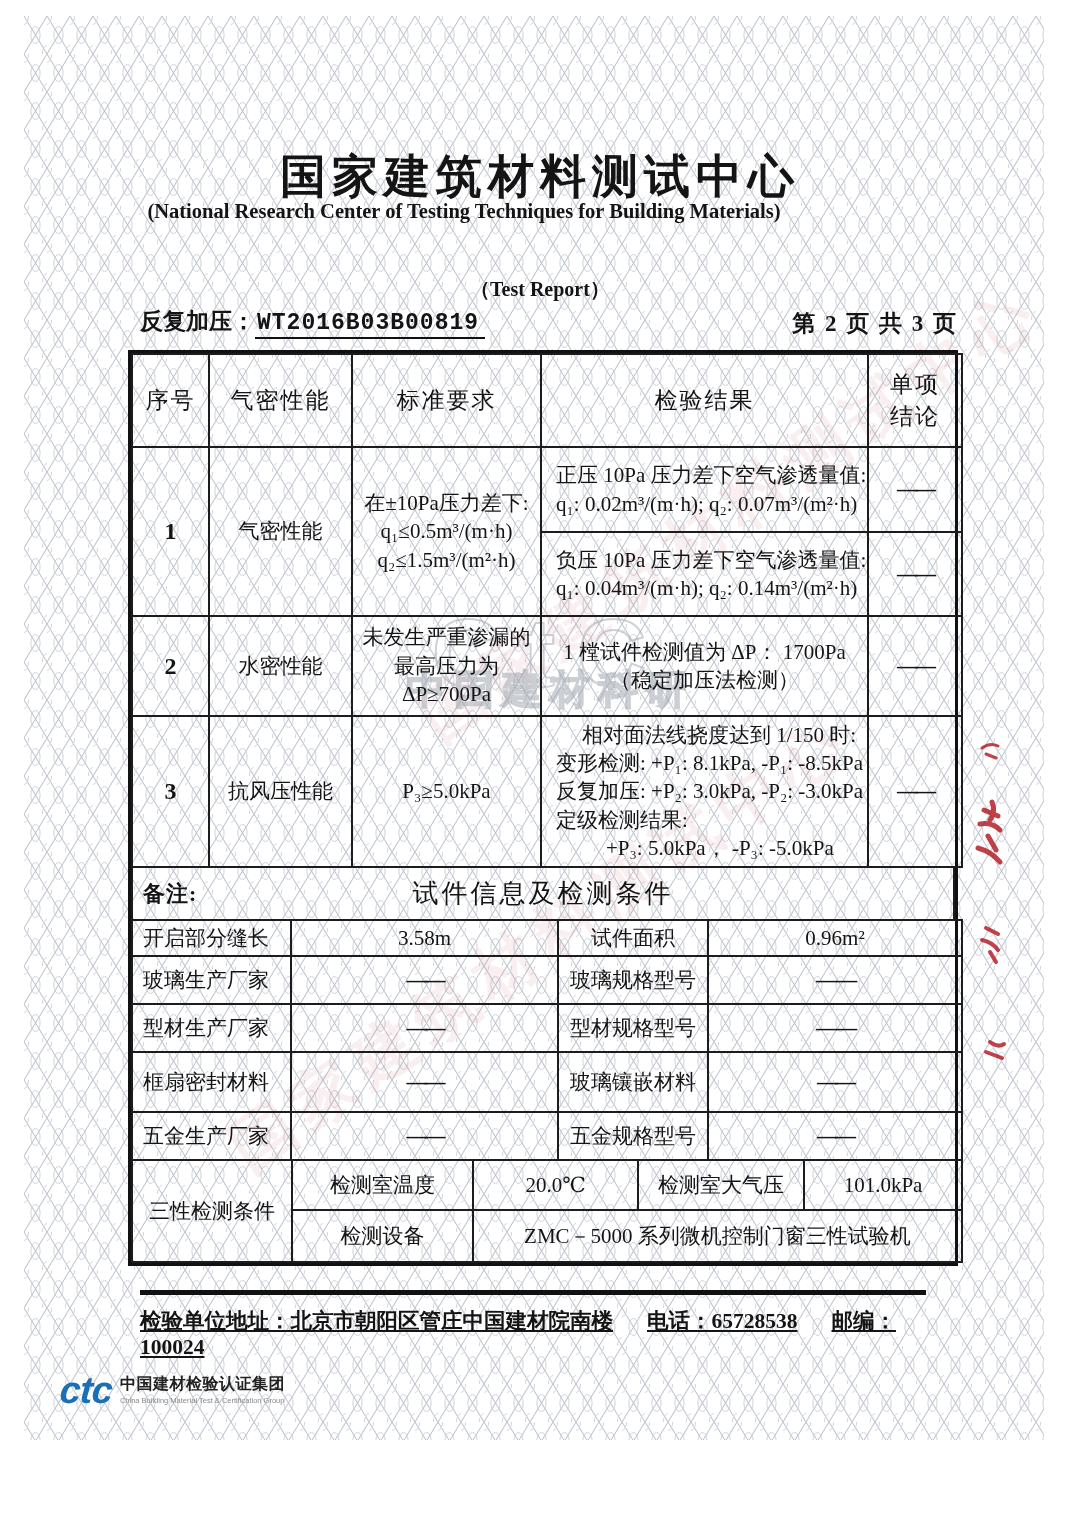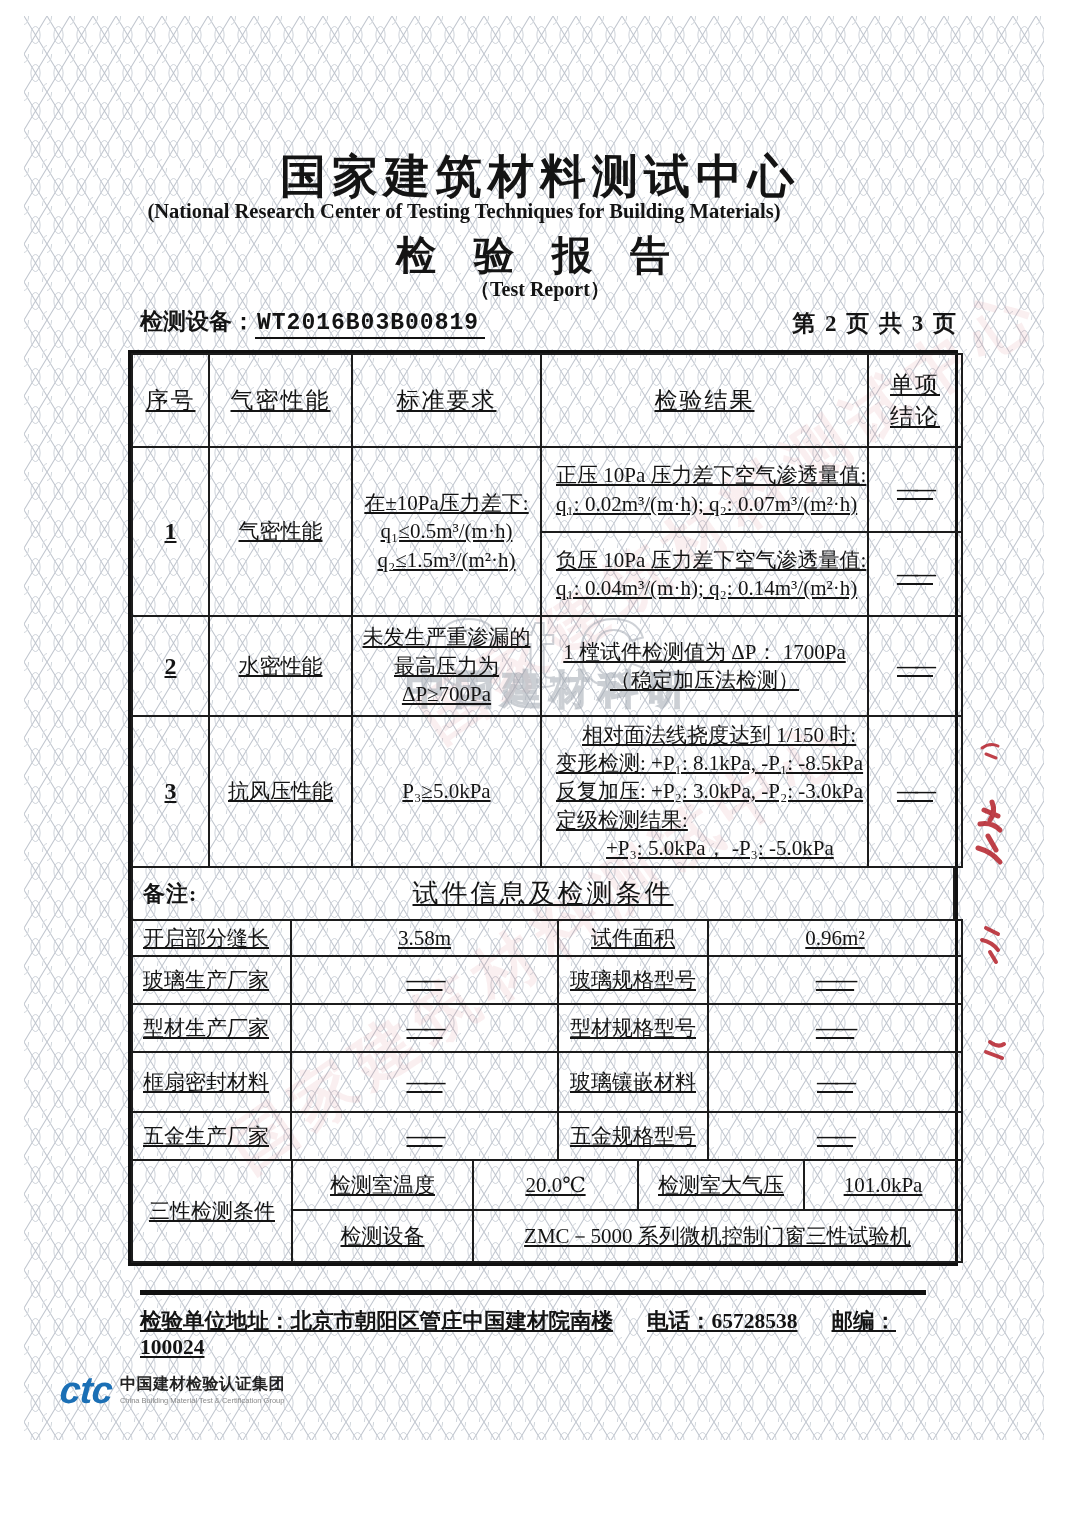--- a/index.html
+++ b/index.html
@@ -21,21 +21,21 @@
     font-size:40px; font-weight:bold; letter-spacing:14px; }
   .report-en { position:absolute; left:0; top:276px; width:1080px; text-align:center;
     font-size:20px; font-weight:bold; }
 
   .meta { position:absolute; left:140px; top:306px; width:818px; font-size:23px; }
   .meta-label { font-weight:bold; }
   .meta-no { font-weight:bold; letter-spacing:1px; border-bottom:2.5px solid #111; padding:0 6px 1px 2px;font-family:Liberation Mono, monospace; }
   .meta-page { position:absolute; right:0; top:2px; font-weight:bold; letter-spacing:2px; }
 
   
-  .tblwrap { position:absolute; left:128px; top:350px; width:830px; border:3px solid #111; background:transparent;text-decoration:underline; }
+  .tblwrap { position:absolute; left:128px; top:350px; width:830px; border:3px solid #111; background:transparent; }
   table { width:100%; border-collapse:collapse; table-layout:fixed; }
   table + table { margin-top:-2px; }
   td { border:2px solid #1c1c1c; text-align:center; vertical-align:middle;
        font-size:21px; line-height:1.35; padding:2px 4px; overflow:hidden; }
   .hdr td { font-size:23px; letter-spacing:2px; }
   .num { font-size:24px; font-weight:bold; }
   .lines div { white-space:nowrap; }
   .left { text-align:left; }
   .res { text-align:left; padding-left:14px; }
   .dash { letter-spacing:-3px; font-weight:bold; }
@@ -94,25 +94,24 @@
 
   <div class="wm-center">
     <div class="wm-big">CtC</div>
     <div class="wm-text">中国建材科研</div>
   </div>
 
   <div class="content">
 
     <div class="title-cn">国家建筑材料测试中心</div>
     <div class="title-en">(National Research Center of Testing Techniques for Building Materials)</div>
-    <div class="report-cn">检 验 报 告</div>
     <div class="report-en">（Test Report）</div>
 
     <div class="meta">
-      <span class="meta-label">检测设备：</span><span class="meta-no">WT2016B03B00819</span>
+      <span class="meta-label">反复加压：</span><span class="meta-no">WT2016B03B00819</span>
       <span class="meta-page">第 2 页  共 3 页</span>
     </div>
 
     <div class="tblwrap">
 
       <table>
         <colgroup>
             <col style="width:77px">
             <col style="width:143px">
             <col style="width:189px">

